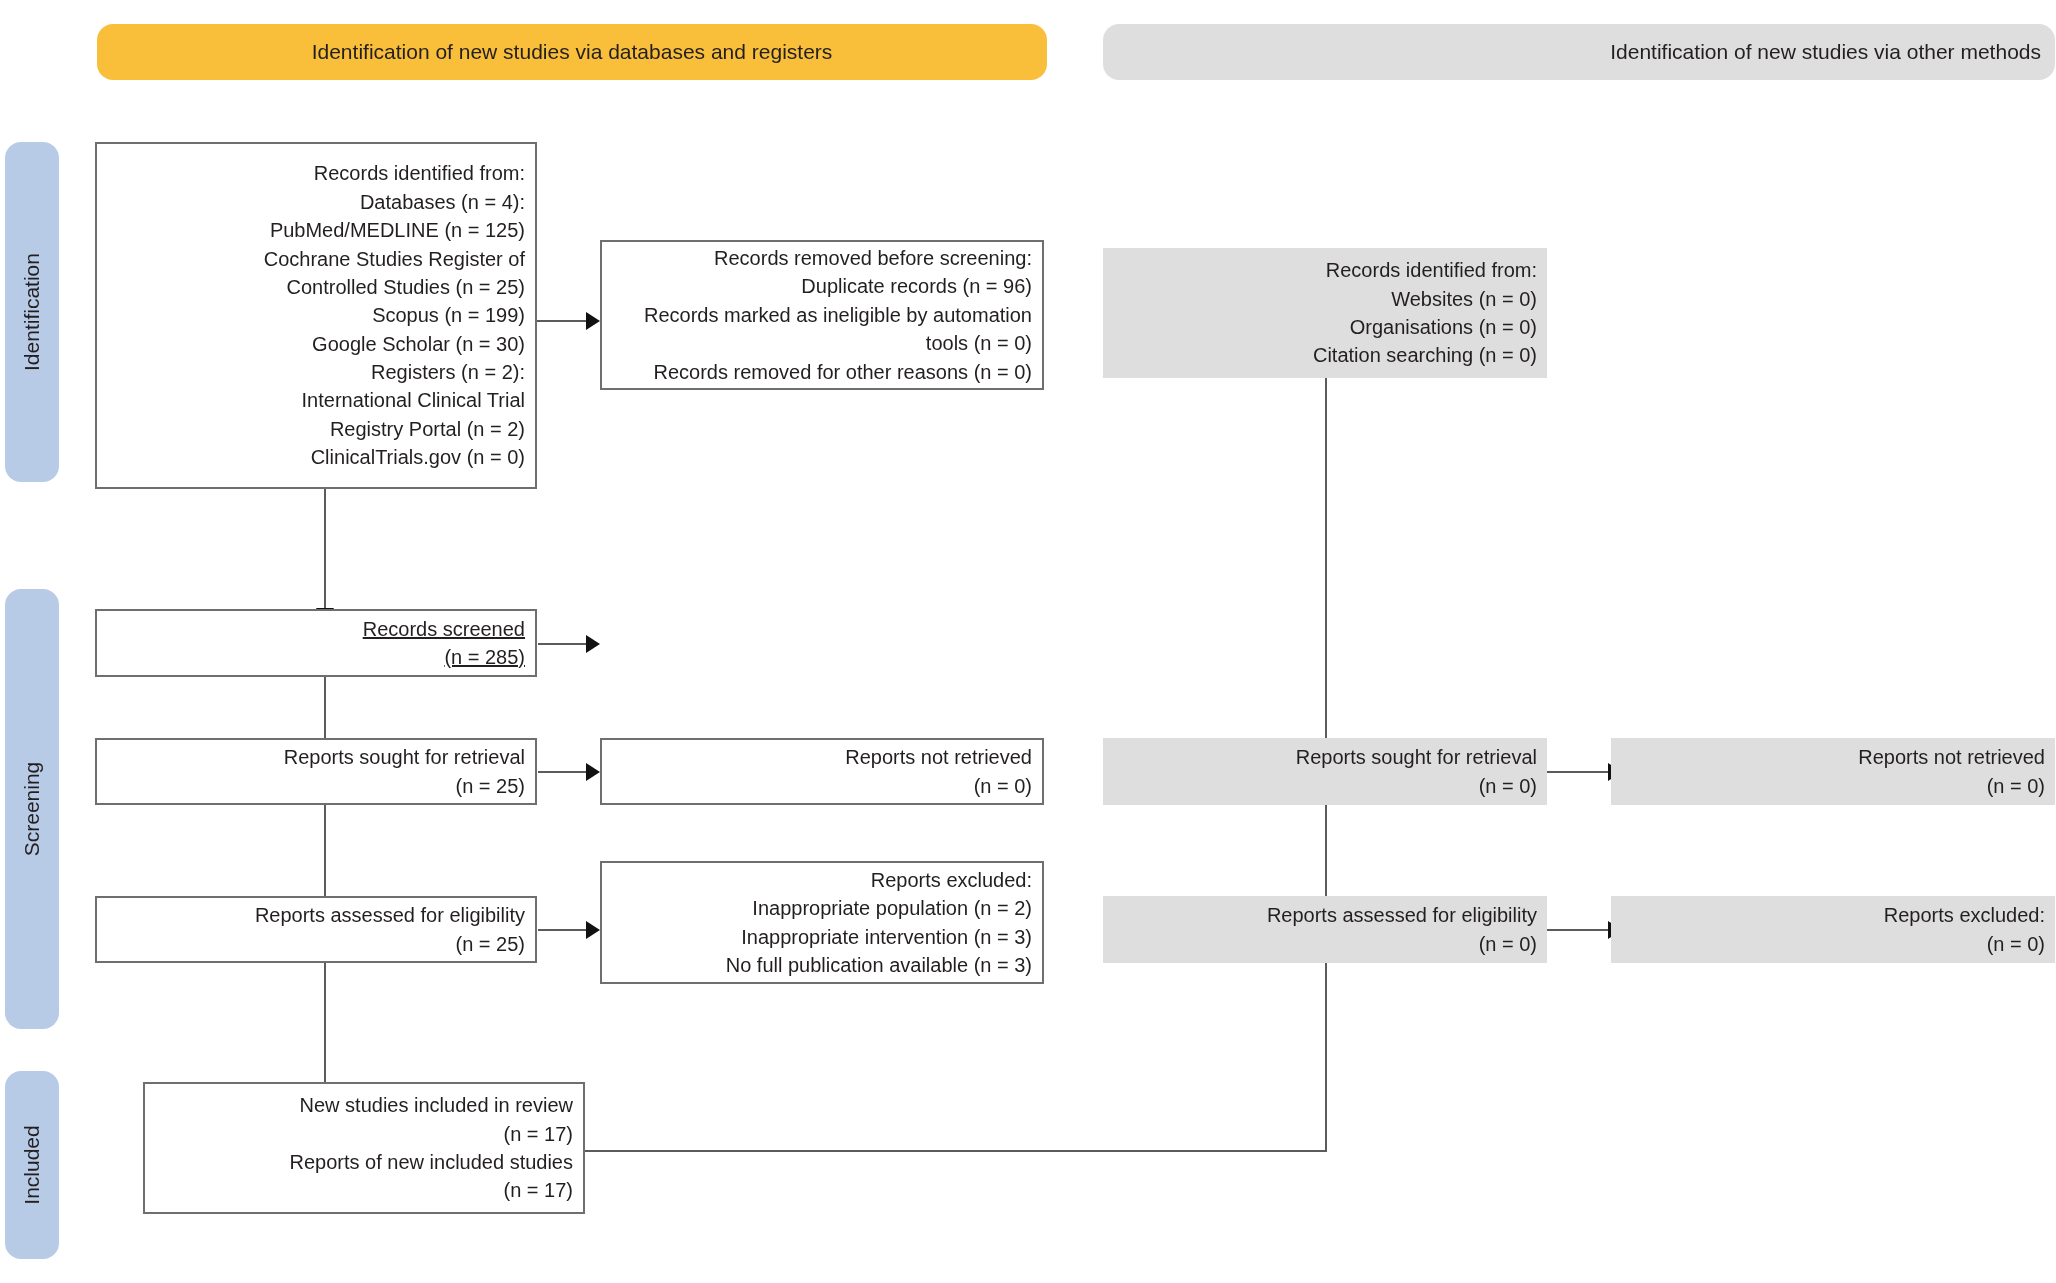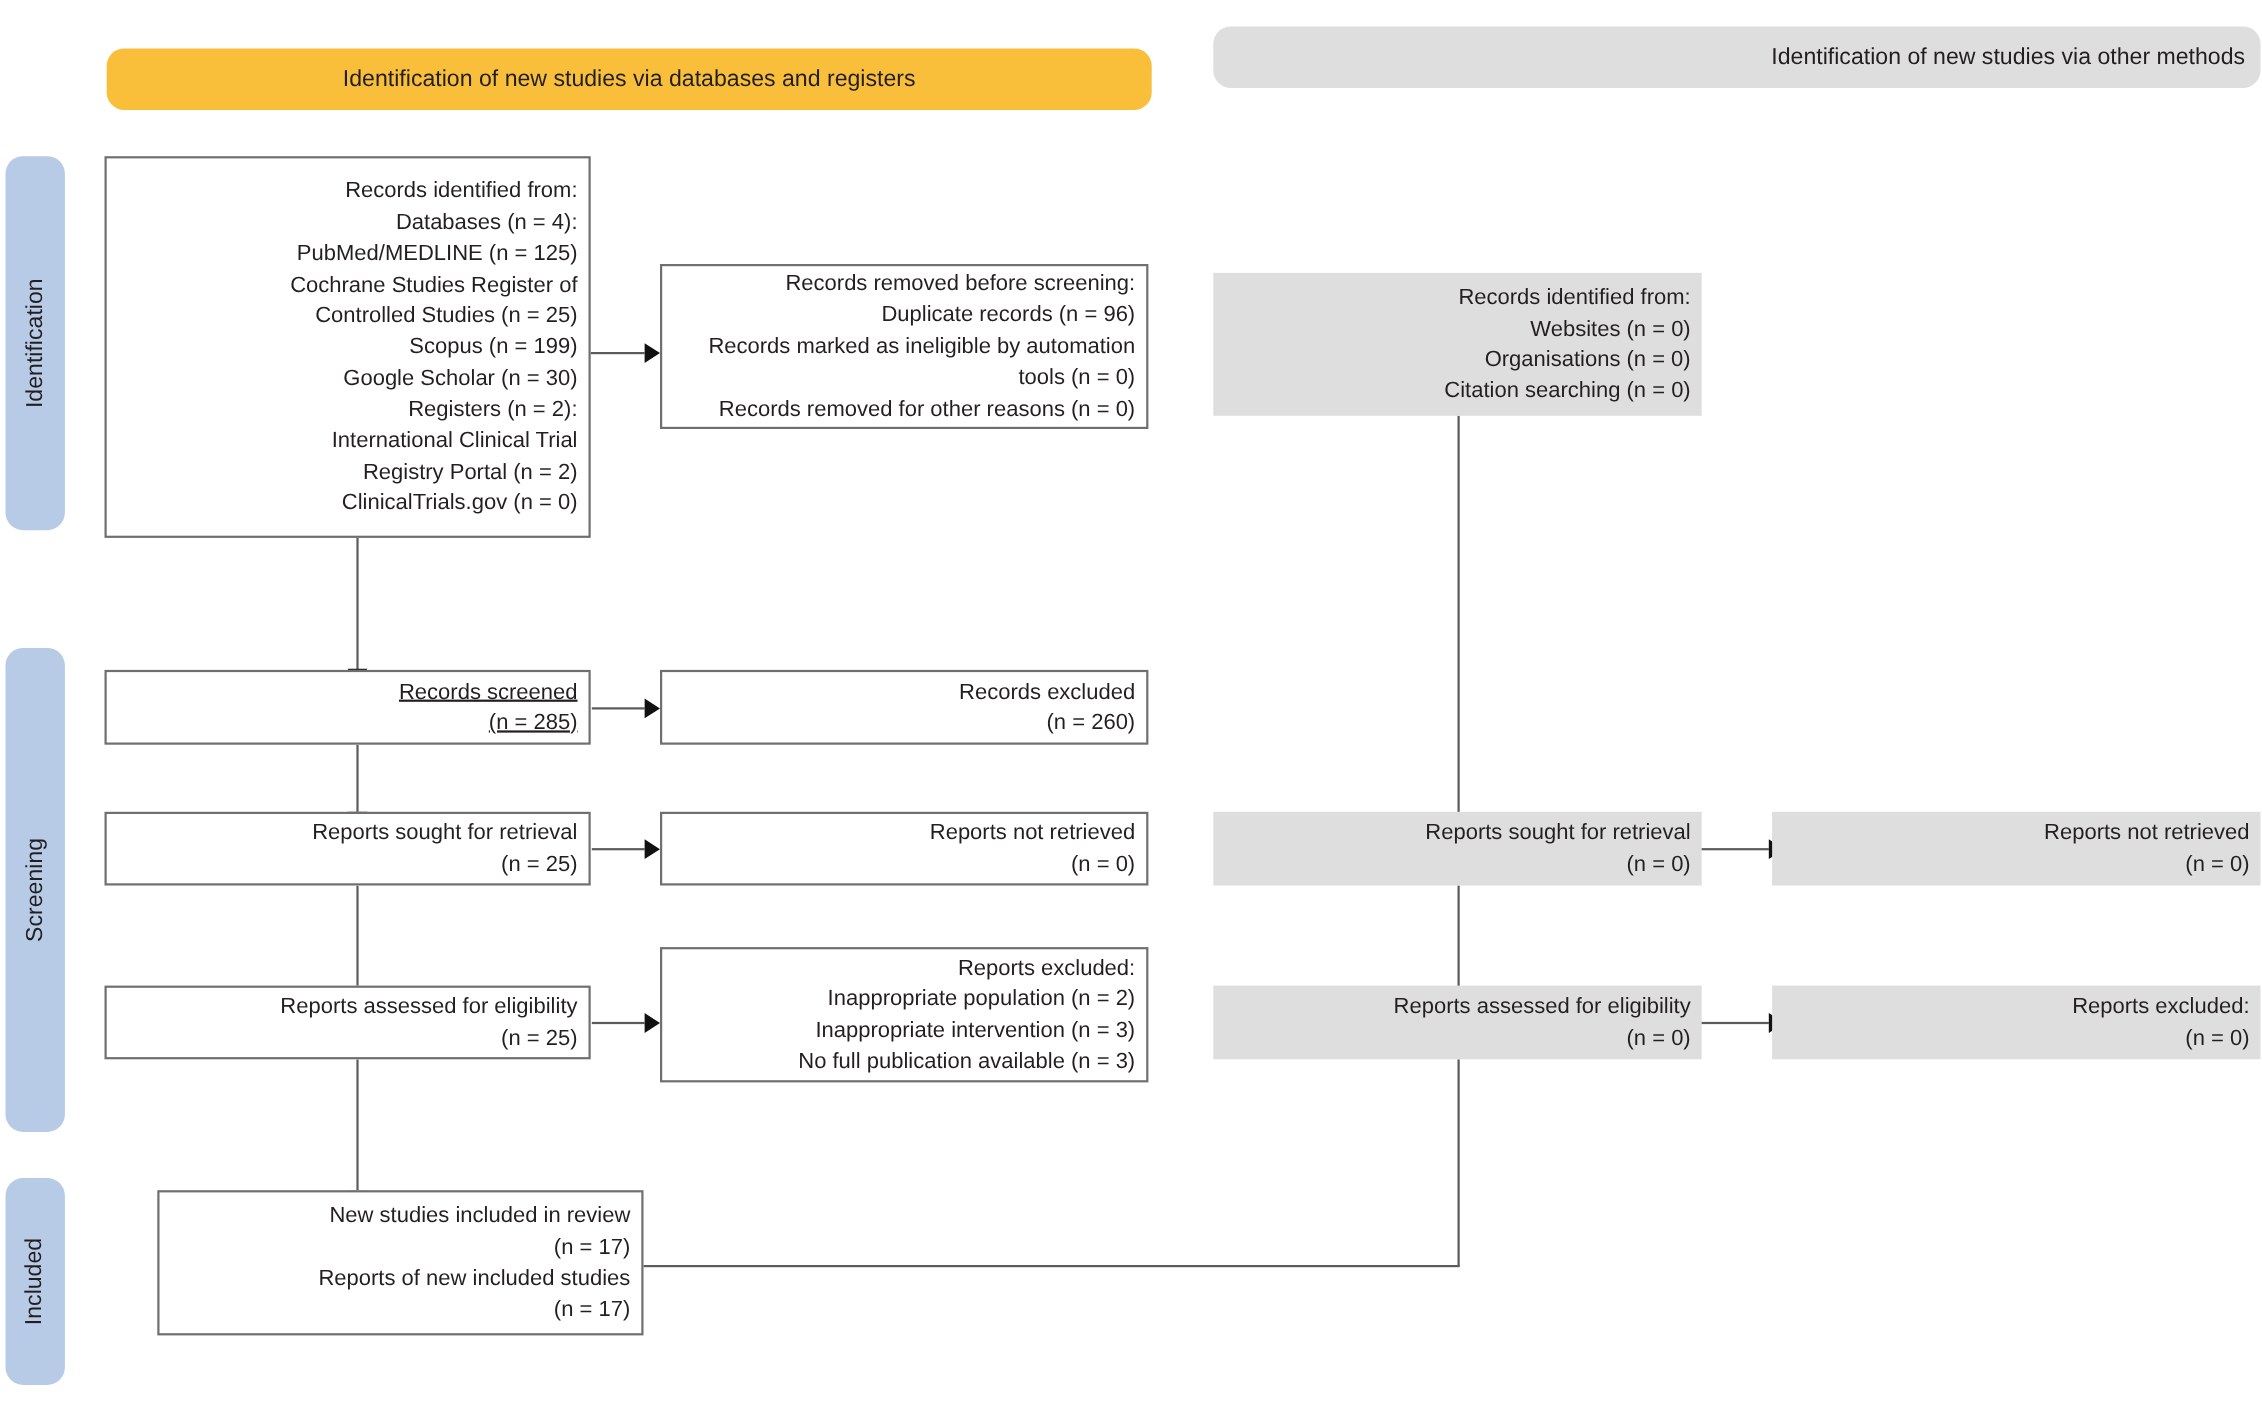--- a/index.html
+++ b/index.html
@@ -105,21 +105,21 @@
     border-top: 9px solid transparent;
     border-bottom: 9px solid transparent;
     border-right: 14px solid #111111;
   }
 </style>
 </head>
 <body>
 
 <div id="page">
 
-  <div class="col-header yellow" style="left:97px; top:24px; width:950px; height:56px;margin-top:20px;">
+  <div class="col-header yellow" style="left:97px; top:24px; width:950px; height:56px;">
     <span>Identification of new studies via databases and registers</span>
   </div>
 
   <div class="col-header grey" style="left:1103px; top:24px; width:952px; height:56px;">
     <span>Identification of new studies via other methods</span>
   </div>
 
   <div class="stage-pill" style="left:5px; top:142px; width:54px; height:340px;">
     <span>Identification</span>
   </div>
@@ -200,26 +200,20 @@
     </div>
   </div>
 
   <div class="box white" style="left:95px; top:609px; width:442px; height:68px;text-decoration:underline;">
     <div class="lines">
       <div>Records screened</div>
       <div>(n = 285)</div>
     </div>
   </div>
 
-  <div class="box white" style="left:600px; top:609px; width:444px; height:68px;">
-    <div class="lines">
-      <div>Records excluded</div>
-      <div>(n = 260)</div>
-    </div>
-  </div>
 
   <div class="box white" style="left:95px; top:738px; width:442px; height:67px;">
     <div class="lines">
       <div>Reports sought for retrieval</div>
       <div>(n = 25)</div>
     </div>
   </div>
 
   <div class="box white" style="left:600px; top:738px; width:444px; height:67px;">
     <div class="lines">

